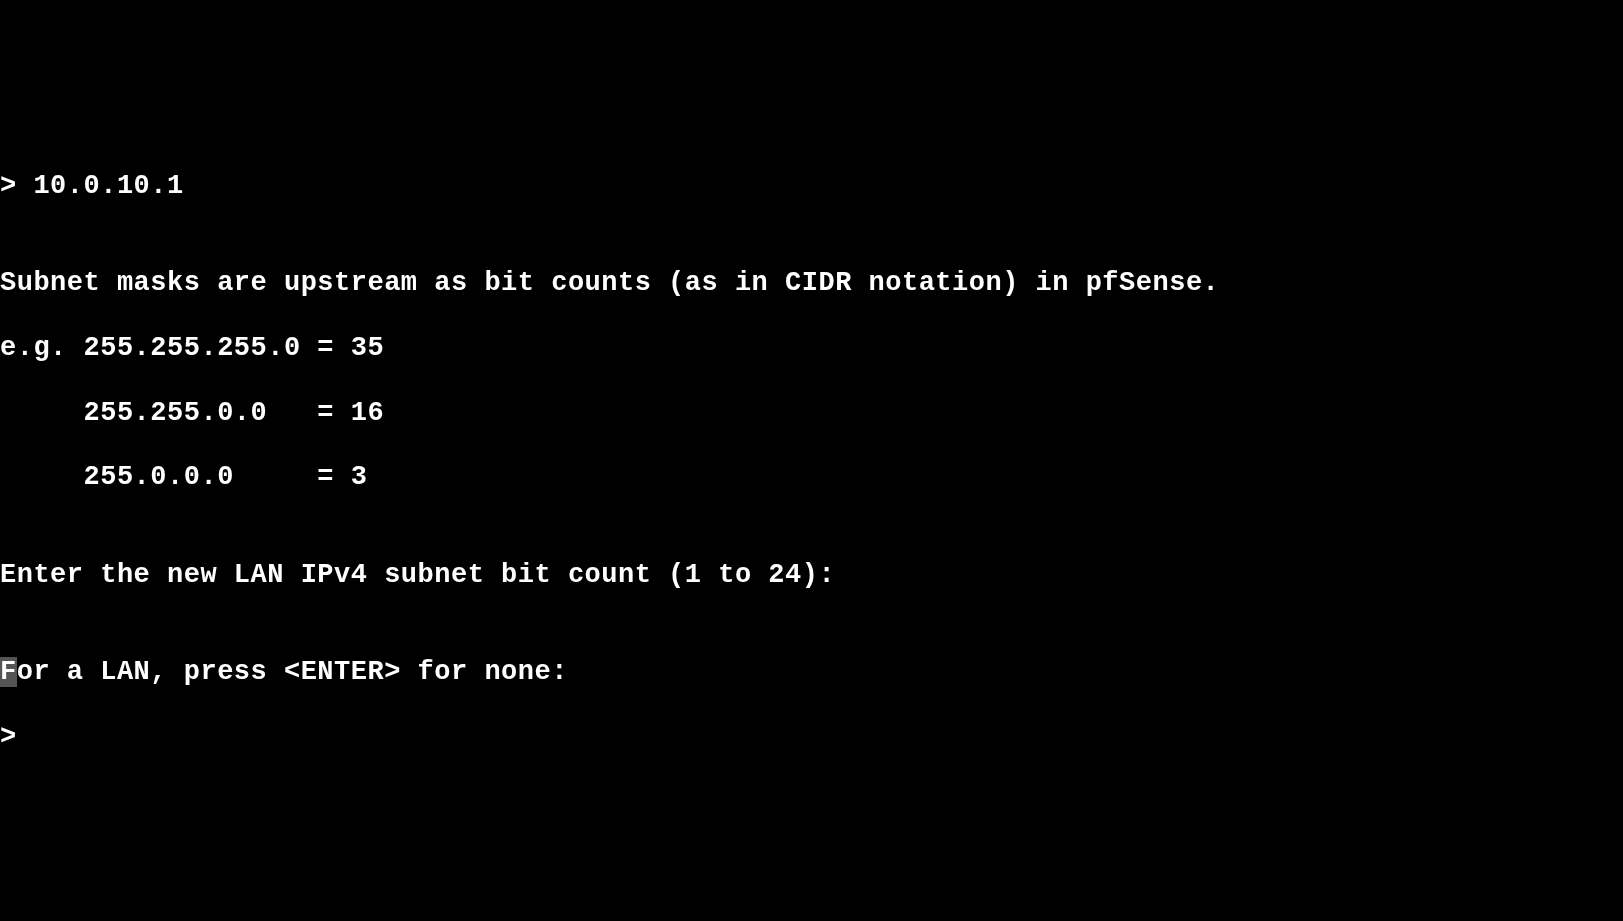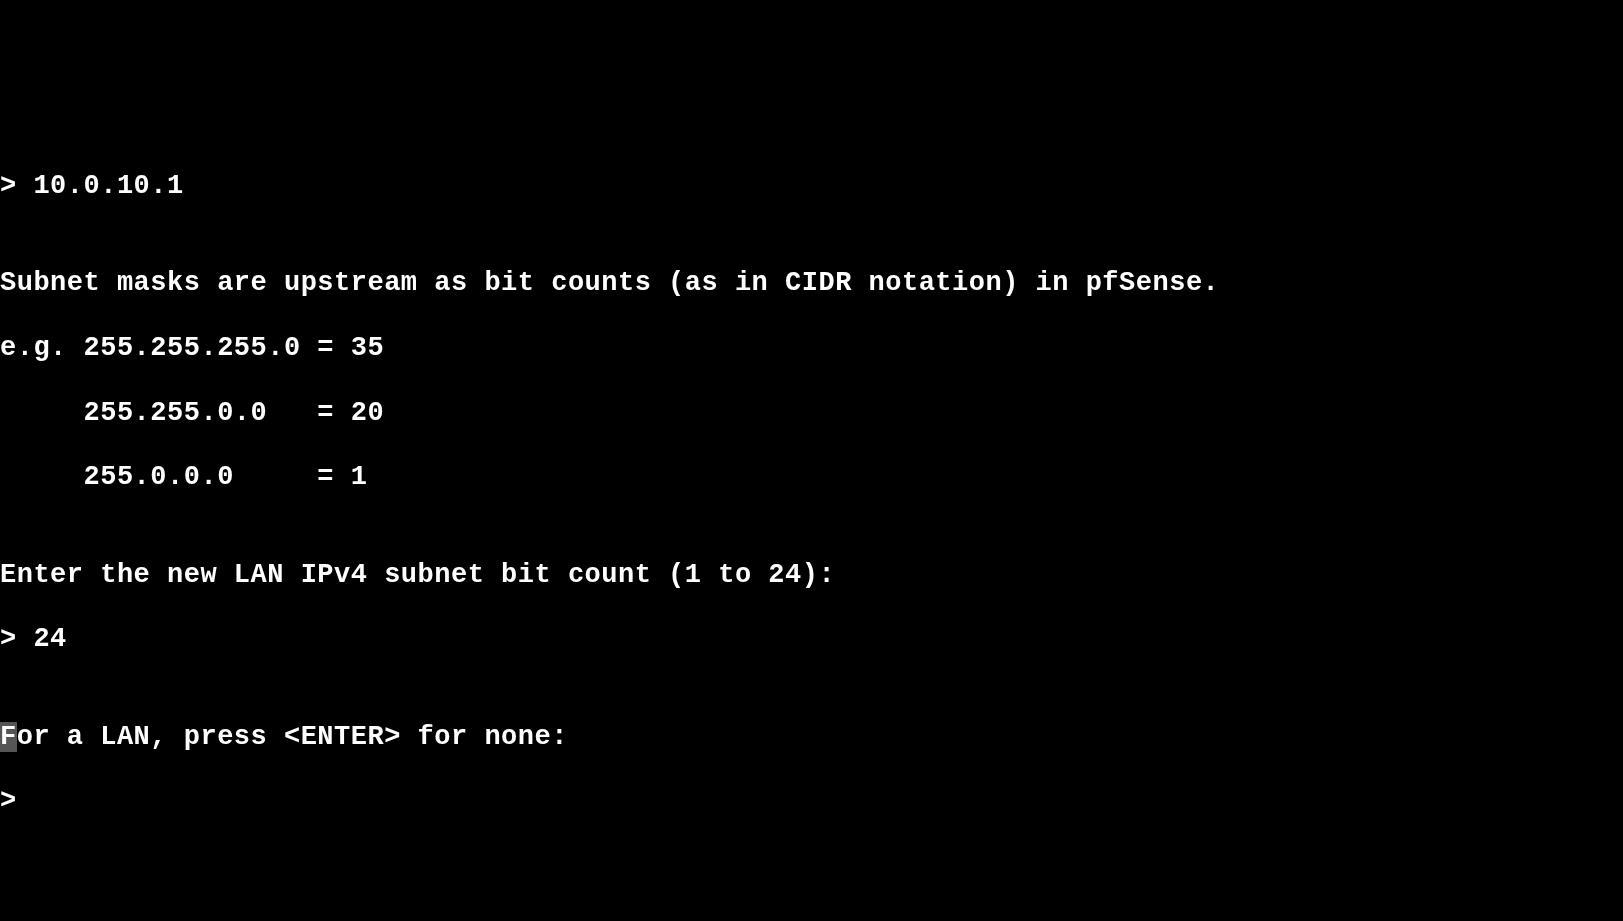--- a/index.html
+++ b/index.html
@@ -27,25 +27,24 @@
 </head>
 <body>
 
 
 
 <div class="terminal">
 <div class="line">&gt; 10.0.10.1</div>
 <div class="line"></div>
 <div class="line">Subnet masks are upstream as bit counts (as in CIDR notation) in pfSense.</div>
 <div class="line">e.g. 255.255.255.0 = 35</div>
-<div class="line">     255.255.0.0   = 20</div>
-<div class="line">     255.0.0.0     = 1</div>
+<div class="line">     255.255.0.0   = 16</div>
+<div class="line">     255.0.0.0     = 3</div>
 <div class="line"></div>
 <div class="line">Enter the new LAN IPv4 subnet bit count (1 to 24):</div>
-<div class="line">&gt; 24</div>
 <div class="line"></div>
 <div class="line"><span class="sel">F</span><span>or a LAN, press &lt;ENTER&gt; for none:</span></div>
 <div class="line">&gt; </div>
 <div class="line"></div>
 
 <div class="line"></div>
 
 
 <div class="line"></div>
 

